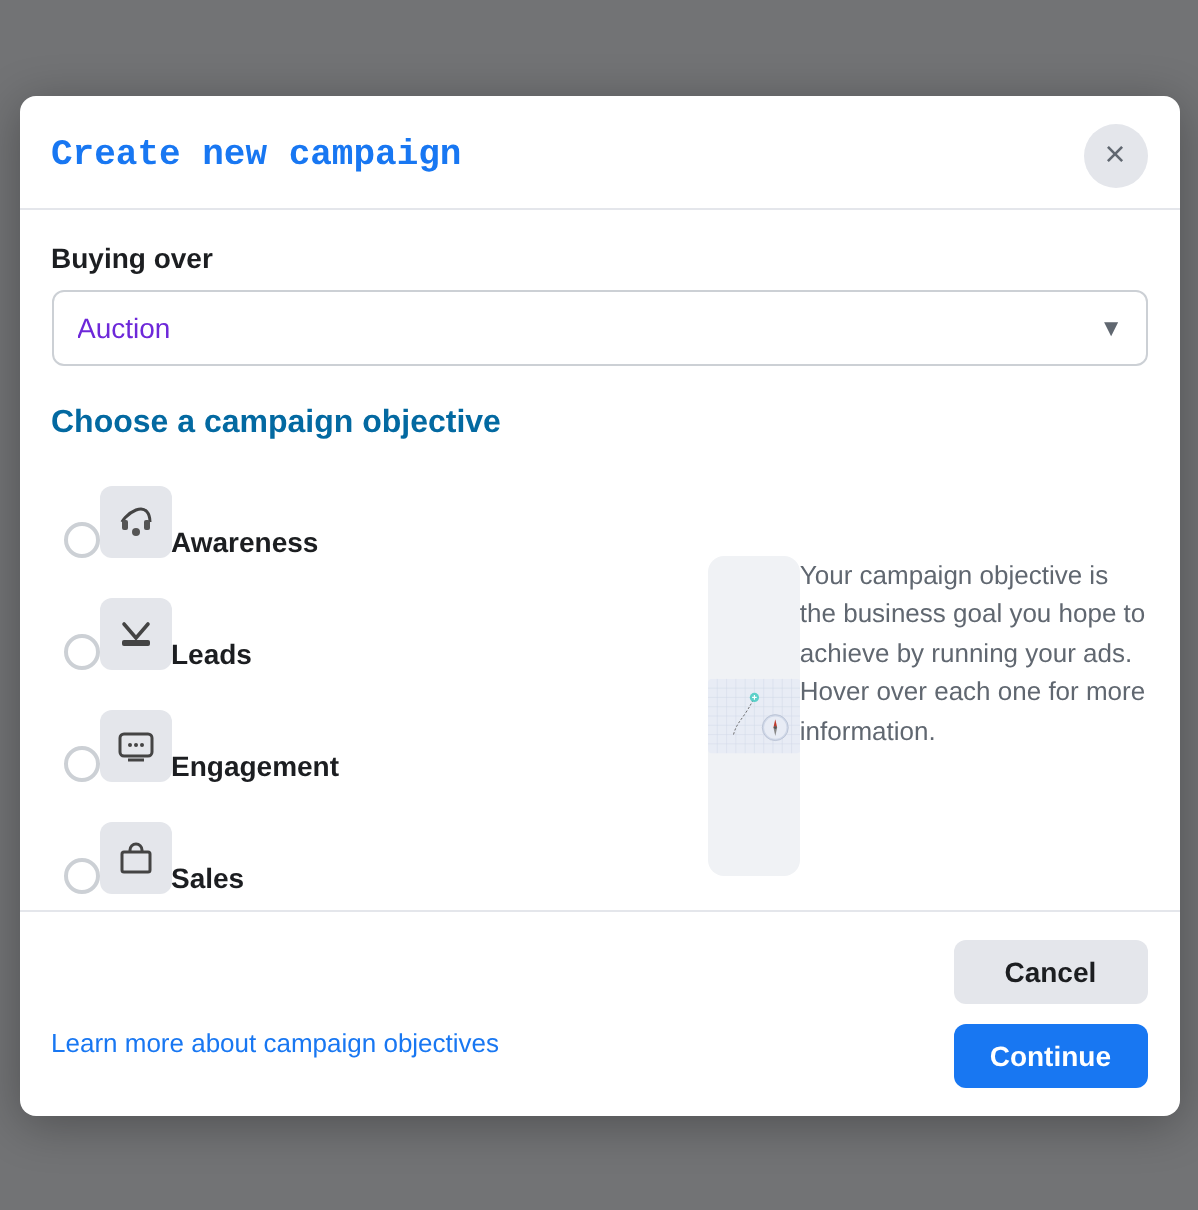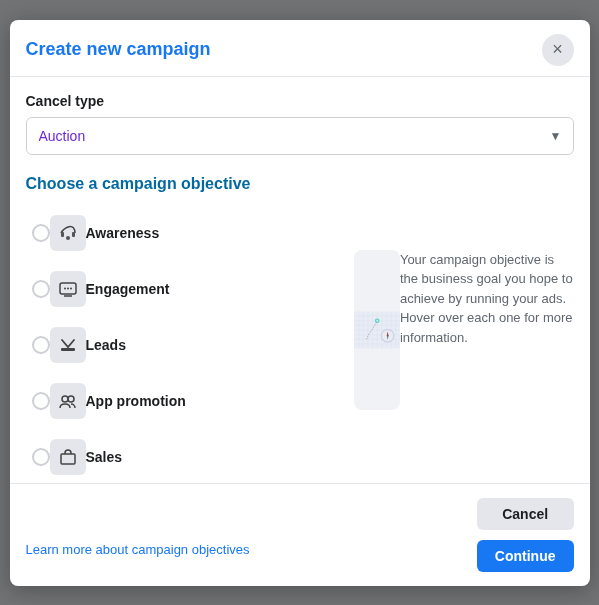--- a/index.html
+++ b/index.html
@@ -36,20 +36,21 @@
       display: flex;
       align-items: center;
       justify-content: space-between;
       padding: 14px 16px 10px 16px;
       border-bottom: 1px solid #e4e6eb;
     }
     .modal-title {
       font-size: 18px;
       font-weight: 700;
       color: #1877f2;
+      font-family: Liberation Mono, monospace;
     }
     .close-btn {
       background: #e4e6eb;
       border: none;
       border-radius: 50%;
       width: 32px;
       height: 32px;
       cursor: pointer;
       display: flex;
       align-items: center;
@@ -103,21 +104,21 @@
       gap: 12px;
     }
     .objective-list {
       flex: 1;
       display: flex;
       flex-direction: column;
       gap: 4px;
     }
     .objective-item {
       display: flex;
-      align-items: center;
+      align-items: flex-end;
       gap: 0;
       padding: 8px 6px;
       border-radius: 6px;
       cursor: pointer;
     }
     .radio-circle {
       width: 18px;
       height: 18px;
       border: 2px solid #ccd0d5;
       border-radius: 50%;
@@ -221,21 +222,21 @@
 
 <div class="modal">
 
   <div class="modal-header">
     <span class="modal-title">Create new campaign</span>
     <button class="close-btn">×</button>
   </div>
 
   <div class="modal-body">
 
-    <div class="section-label">Cancel type</div>
+    <div class="section-label">Buying over</div>
     <div class="select-wrapper">
       <select class="select-dropdown">
         <option>Auction</option>
         <option>Reach and Frequency</option>
         <option>TRP Buying</option>
       </select>
       <span class="select-arrow">▼</span>
     </div>
 
     <div class="objective-section-label">Choose a campaign objective</div>
@@ -250,58 +251,46 @@
             <svg width="20" height="20" viewBox="0 0 20 20" fill="none">
               <path d="M3 10C3 10 5 6 10 4C15 2 17 6 17 10" stroke="#444" stroke-width="1.5" fill="none"></path>
               <rect x="3" y="9" width="3" height="5" rx="1" fill="#555"></rect>
               <rect x="14" y="9" width="3" height="5" rx="1" fill="#555"></rect>
               <circle cx="10" cy="15" r="2" fill="#555"></circle>
             </svg>
           </div>
           <span class="objective-name">Awareness</span>
         </div>
 
+
+        <div class="objective-item">
+          <div class="radio-circle"></div>
+          <div class="icon-box">
+            <svg width="20" height="20" viewBox="0 0 20 20" fill="none">
+              <path d="M4 5l6 7 6-7" stroke="#444" stroke-width="1.8" fill="none" stroke-linecap="round"></path>
+              <rect x="3" y="13" width="14" height="3" rx="1" fill="#444"></rect>
+            </svg>
+          </div>
+          <span class="objective-name">Leads</span>
+        </div>
 
         <div class="objective-item">
           <div class="radio-circle"></div>
           <div class="icon-box">
             <svg width="20" height="20" viewBox="0 0 20 20" fill="none">
               <rect x="2" y="4" width="16" height="11" rx="2" stroke="#444" stroke-width="1.5" fill="none"></rect>
               <path d="M6 17h8" stroke="#444" stroke-width="1.5"></path>
               <circle cx="7" cy="9.5" r="1" fill="#444"></circle>
               <circle cx="10" cy="9.5" r="1" fill="#444"></circle>
               <circle cx="13" cy="9.5" r="1" fill="#444"></circle>
             </svg>
           </div>
           <span class="objective-name">Engagement</span>
         </div>
 
-        <div class="objective-item">
-          <div class="radio-circle"></div>
-          <div class="icon-box">
-            <svg width="20" height="20" viewBox="0 0 20 20" fill="none">
-              <path d="M4 5l6 7 6-7" stroke="#444" stroke-width="1.8" fill="none" stroke-linecap="round"></path>
-              <rect x="3" y="13" width="14" height="3" rx="1" fill="#444"></rect>
-            </svg>
-          </div>
-          <span class="objective-name">Leads</span>
-        </div>
-
-        <div class="objective-item">
-          <div class="radio-circle"></div>
-          <div class="icon-box">
-            <svg width="20" height="20" viewBox="0 0 20 20" fill="none">
-              <circle cx="7" cy="8" r="3" stroke="#444" stroke-width="1.5" fill="none"></circle>
-              <circle cx="13" cy="8" r="3" stroke="#444" stroke-width="1.5" fill="none"></circle>
-              <path d="M2 17c0-2.5 2-4 5-4s5 1.5 5 4" stroke="#444" stroke-width="1.5" fill="none"></path>
-              <path d="M13 13c2 0 4 1.5 4 4" stroke="#444" stroke-width="1.5" fill="none"></path>
-            </svg>
-          </div>
-          <span class="objective-name">App promotion</span>
-        </div>
 
         <div class="objective-item">
           <div class="radio-circle"></div>
           <div class="icon-box">
             <svg width="20" height="20" viewBox="0 0 20 20" fill="none">
               <rect x="3" y="7" width="14" height="10" rx="1" stroke="#444" stroke-width="1.5" fill="none"></rect>
               <path d="M7 7V6a3 3 0 016 0v1" stroke="#444" stroke-width="1.5" fill="none"></path>
             </svg>
           </div>
           <span class="objective-name">Sales</span>

